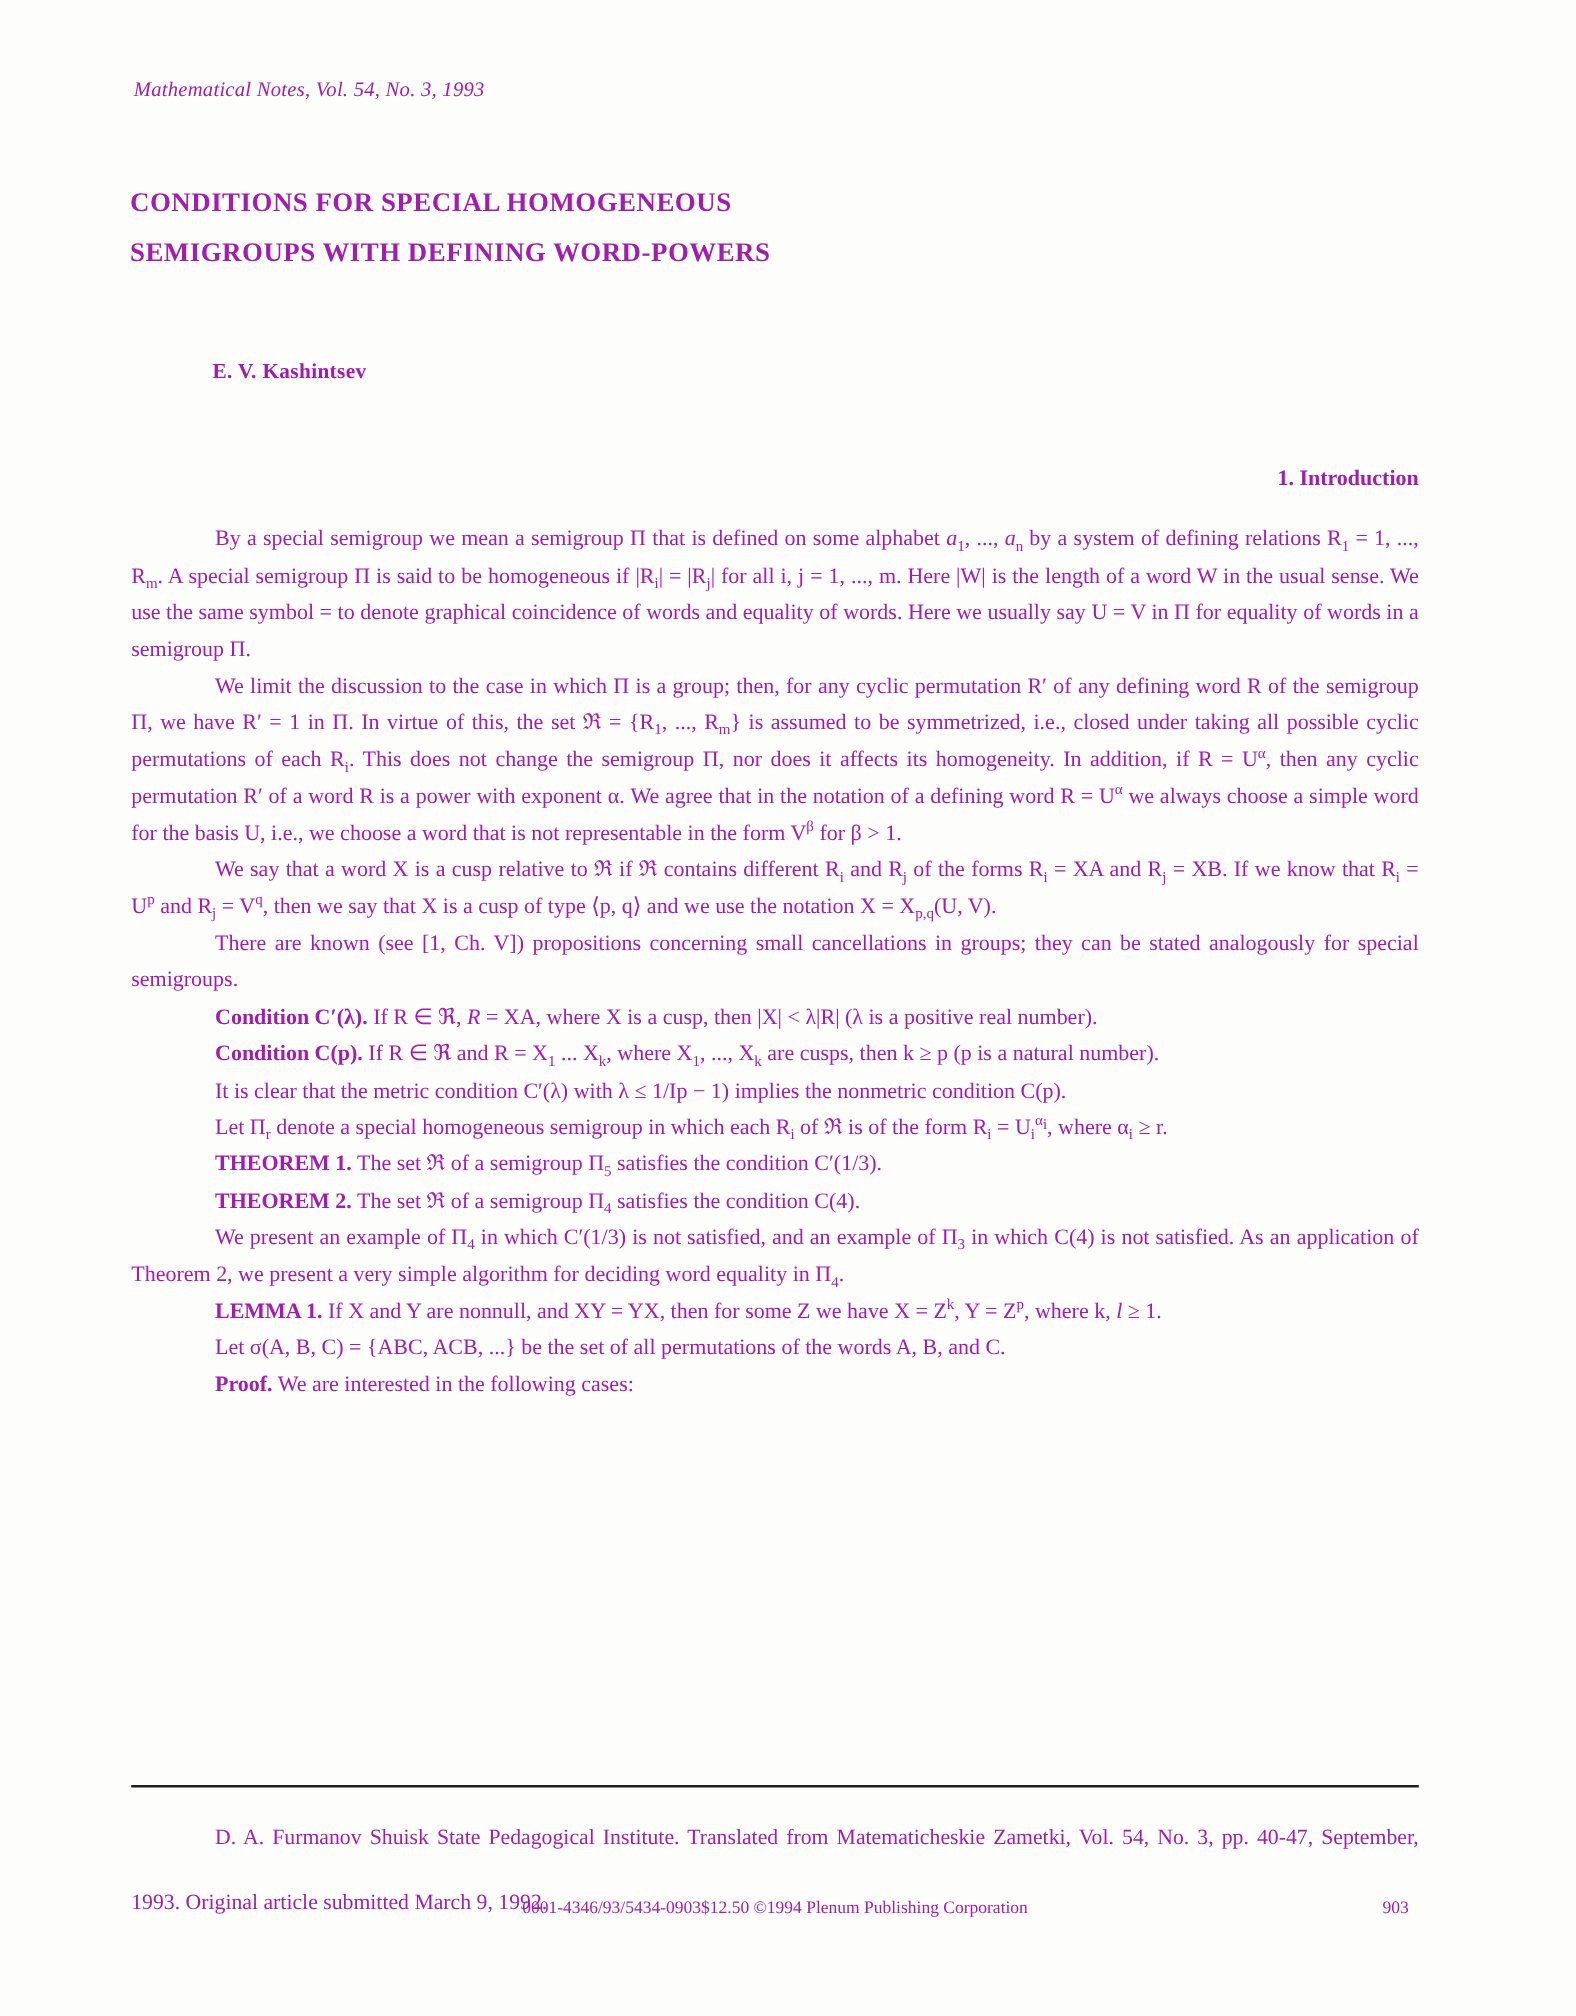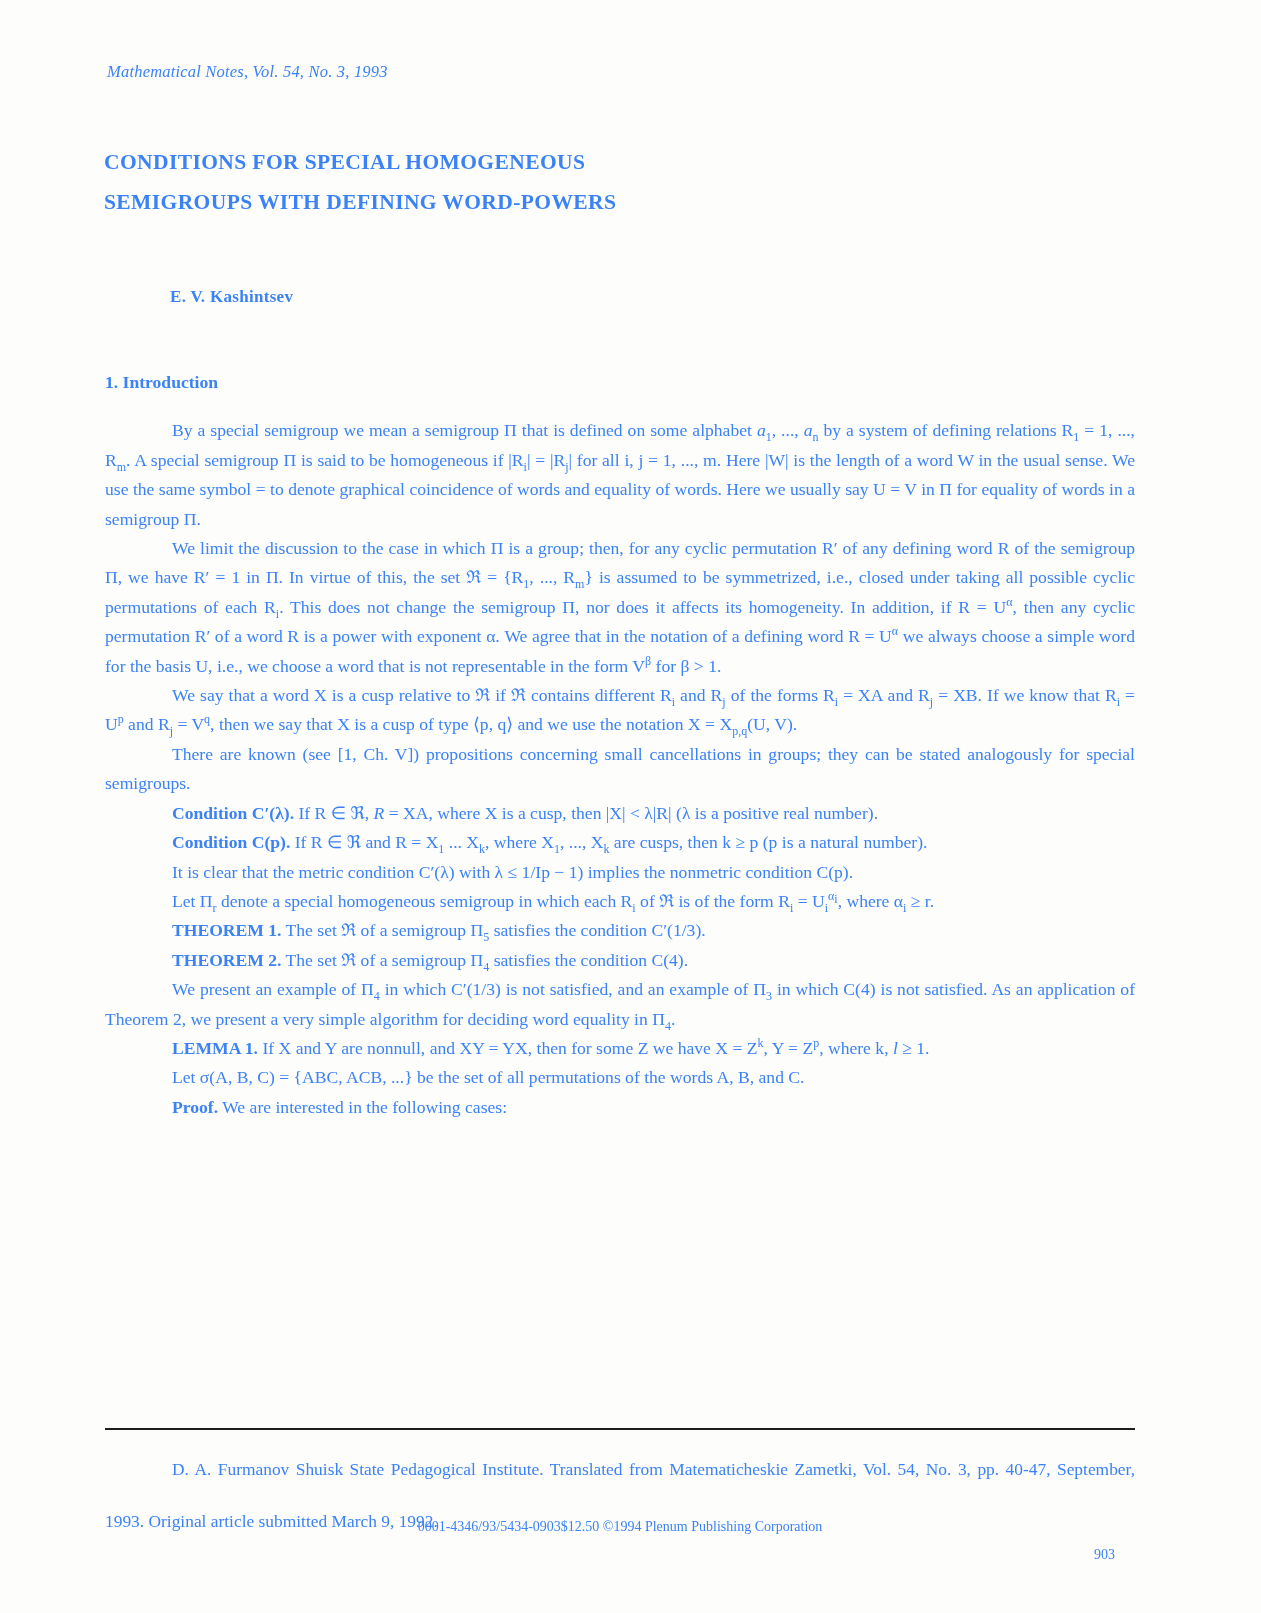--- a/index.html
+++ b/index.html
@@ -2,21 +2,21 @@
 <html><head>
 <meta charset="utf-8">
 <style>
   html, body { margin: 0; padding: 0; background: #ffffff; }
   .page {
     position: relative;
     width: 1261px;
     height: 1613px;
     background: #fdfdfb;
     font-family: "Liberation Serif", serif;
-    color: #3b82f6;
+    color: #a21caf;
     overflow: hidden;
   }
   .journal-line {
     position: absolute;
     left: 107px;
     top: 62px;
     font-style: italic;
     font-size: 16.5px;
     letter-spacing: 0.2px;
   }
@@ -41,21 +41,21 @@
     position: absolute;
     left: 105px;
     top: 368px;
     width: 1030px;
     font-size: 17.6px;
     line-height: 29.4px;
     text-align: justify;
   }
   .content .section-heading {
     font-weight: bold;
-    text-align: left;
+    text-align: right;
     margin: 0 0 19px 0;
     font-family: Liberation Serif, serif;
   }
   .content .section-heading.later {
     margin-top: 38px;
     margin-bottom: 26px;
   }
   .content .para {
     margin: 0;
     text-indent: 67px;
@@ -87,23 +87,22 @@
     left: 105px;
     top: 1519px;
     width: 1030px;
     font-size: 14px;
   }
   .copyright {
     text-align: center;
   }
   .page-number {
     position: absolute;
-    right: 20px;
+    right: 8px;
     top: 0;
-    margin-top: 28px;
   }
 </style>
 </head>
 <body>
 
 <div class="page">
 
   <div class="journal-line">Mathematical Notes, Vol. 54, No. 3, 1993</div>
 
   <div class="title">

